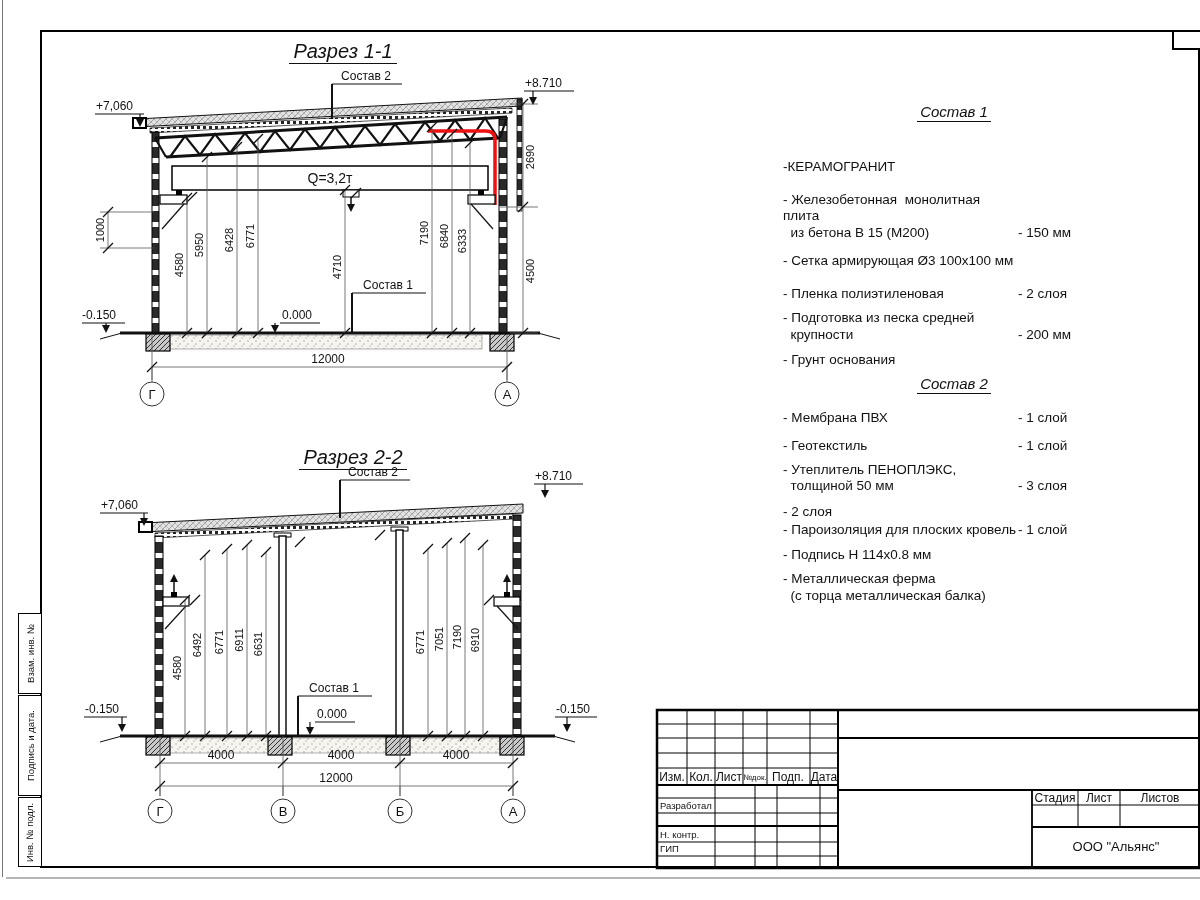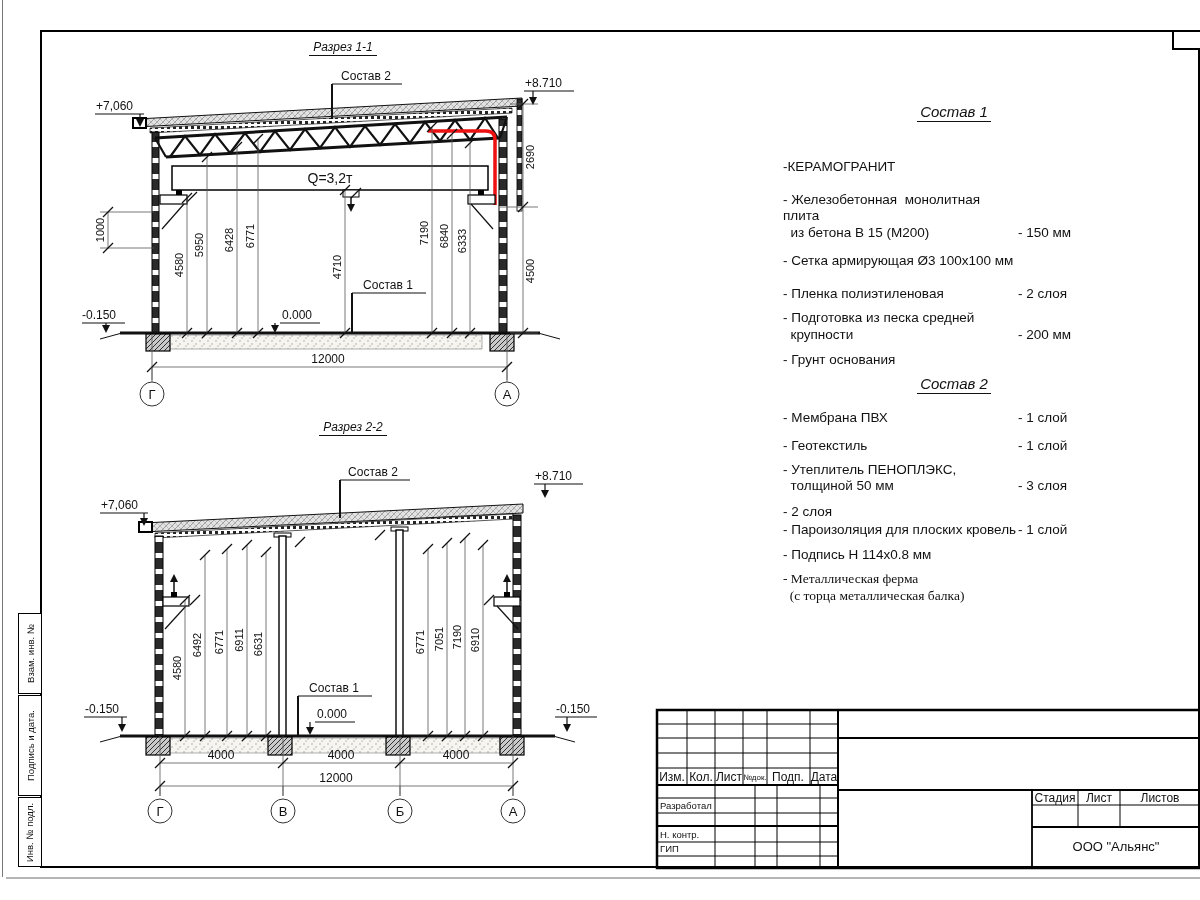--- a/index.html
+++ b/index.html
@@ -1,20 +1,20 @@
 <!DOCTYPE html>
 <html><head>
 <meta charset="utf-8">
 <style>
   html,body{margin:0;padding:0;background:#fff;}
   #sheet{position:relative;width:1200px;height:900px;background:#fff;overflow:hidden;
          font-family:"Liberation Sans",sans-serif;color:#111;}
   .abs{position:absolute;}
   .frame{border:2px solid #000;}
-  .sec-title{font-style:italic;font-size:12px;text-align:center;}
+  .sec-title{font-style:italic;font-size:20px;text-align:center;}
   .sec-title span{border-bottom:1.5px solid #111;padding:0 4px 1px 4px;}
   .spec-list{width:312px;font-size:13.5px;line-height:1.22;}
   .spec-head{font-style:italic;font-size:15px;text-align:center;padding-left:30px;}
   .spec-head span{border-bottom:1.5px solid #111;padding:0 3px 1px 3px;}
   .spec-item{display:flex;align-items:flex-end;}
   .spec-name{width:235px;flex:none;white-space:pre-wrap;}
   .spec-value{white-space:nowrap;}
   .side-cell{left:18px;width:22px;border:1.5px solid #000;display:flex;
              align-items:center;justify-content:center;background:#fff;}
   .side-cell span{transform:rotate(-90deg);white-space:nowrap;font-size:9.5px;}
@@ -73,21 +73,21 @@
     </div>
   <div class="abs side-cell" style="top:695px;height:99px;">
     <span>Подпись  и  дата.</span>
     </div>
   <div class="abs side-cell" style="top:797px;height:68px;">
     <span>Инв. № подл.</span>
     </div>
 
   <div class="abs sec-title" style="left:278px;top:40px;width:130px;">
     <span>Разрез 1-1</span></div>
-  <div class="abs sec-title" style="left:288px;top:420px;width:130px;">
+  <div class="abs sec-title" style="left:288px;top:446px;width:130px;">
     <span>Разрез 2-2</span></div>
 
   <svg class="abs" style="left:70px;top:35px;" width="510" height="398" viewBox="0 0 510 398">
     <g>
       <polygon points="67,84 452,63 452,71 67,92" fill="url(#roofHatch)" stroke="#111" stroke-width="1"></polygon>
       <polygon points="80,93 442,73 442,78 80,98" fill="url(#deck)" stroke="#111" stroke-width="0.7"></polygon>
       <rect x="63" y="83" width="13" height="10" fill="#fff" stroke="#000" stroke-width="2"></rect>
       <rect x="82" y="97" width="7" height="203" fill="url(#wallStripe)" stroke="#000" stroke-width="1"></rect>
       <rect x="429" y="84" width="8" height="216" fill="url(#wallStripe)" stroke="#000" stroke-width="1"></rect>
       <rect x="447" y="64" width="5" height="112" fill="url(#wallStripe)" stroke="#000" stroke-width="0.8"></rect>
@@ -400,21 +400,21 @@
       <div class="spec-value">- 2 слоя</div>
       </div>
     <div class="spec-item" style="margin-top:2px;">
       <div class="spec-name">- Пароизоляция для плоских кровель</div>
       <div class="spec-value">- 1 слой</div>
       </div>
     <div class="spec-item" style="margin-top:8px;">
       <div class="spec-name">- Подпись Н 114х0.8 мм</div>
       <div class="spec-value"></div>
       </div>
-    <div class="spec-item" style="margin-top:8px;font-family:Liberation Serif, serif;">
+    <div class="spec-item" style="margin-top:8px;">
       <div class="spec-name">- Металлическая ферма
   (с торца металлическая балка)</div>
       <div class="spec-value"></div>
       </div>
   </div>
 
   <svg class="abs" style="left:650px;top:700px;" width="550" height="175" viewBox="0 0 550 175">
     <g stroke="#000" fill="none">
       <rect x="7" y="10" width="543" height="158" stroke-width="2.5"></rect>
       <line x1="188" y1="10" x2="188" y2="168" stroke-width="2"></line>

